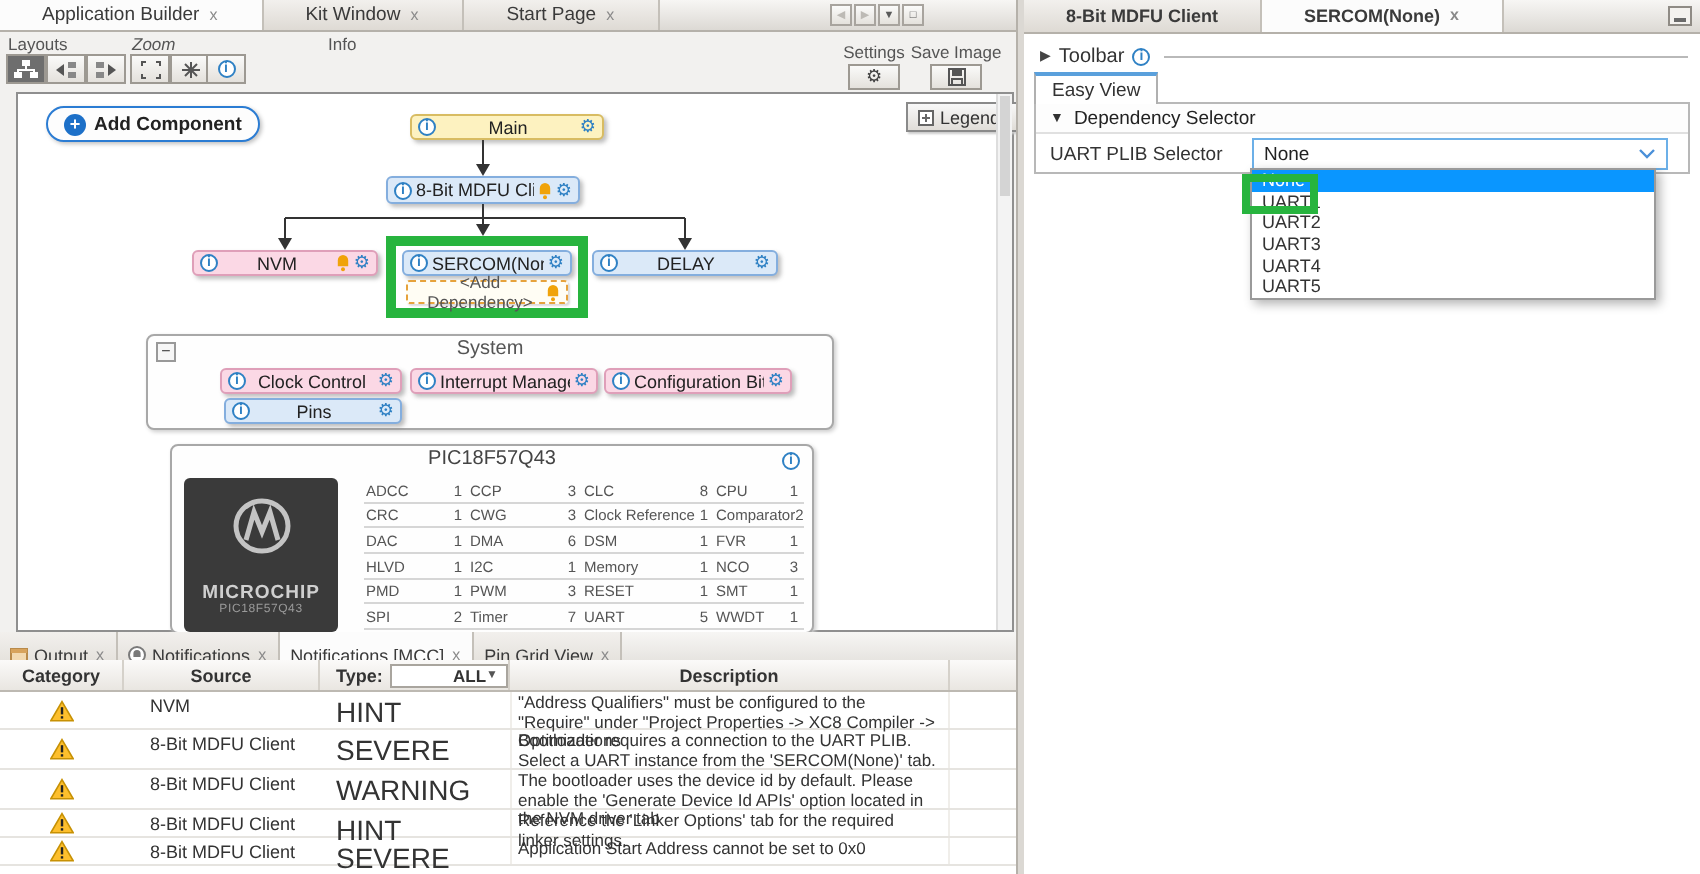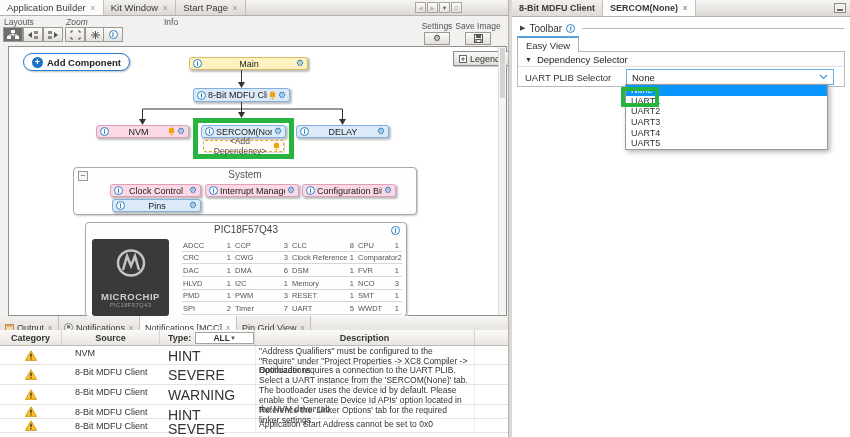--- a/index.html
+++ b/index.html
@@ -1,21 +1,21 @@
 <!DOCTYPE html>
 <html><head>
 <meta charset="utf-8">
 <style>
   * { margin:0; padding:0; box-sizing:border-box; font-family:"Liberation Sans", sans-serif; }
   body { background:#e8e6e3; }
   .app { position:relative; width:850px; height:437px; background:#f2f1ef; overflow:hidden; font-size:10px; color:#333; }
 
   
   .tabbar { position:absolute; background:linear-gradient(#f7f6f4,#dcd9d4); border-bottom:1px solid #b5b1aa; display:flex; align-items:stretch; }
-  .tab { display:flex; align-items:center; gap:4px; padding:0 7px; font-size:9.5px; color:#3a3a3a; border-right:1px solid #c4c0b9; background:linear-gradient(#f2f0ed,#dedad4); white-space:nowrap; }
+  .tab { display:flex; align-items:center; gap:4px; padding:0 21px; font-size:9.5px; color:#3a3a3a; border-right:1px solid #c4c0b9; background:linear-gradient(#f2f0ed,#dedad4); white-space:nowrap; }
   .tab.active { background:#fcfcfc; }
   .tab .x { font-size:8px; color:#8a8a8a; line-height:8px; padding:0 1px; }
   .navbtns { position:absolute; top:2px; display:flex; gap:1px; }
   .navbtn { width:11px; height:11px; border:1px solid #a8a49e; background:linear-gradient(#fbfbfa,#e4e1dc); font-size:5.5px; color:#5a5a5a; display:flex; align-items:center; justify-content:center; }
   .navbtn.dim { color:#bdbab5; }
 
   
   .lt-toolbar { position:absolute; left:0; top:16px; width:510px; height:44px; background:#f2f1ef; }
   .tg-label { position:absolute; top:1px; font-size:8.5px; color:#555; }
   .tg-btns { position:absolute; top:11px; display:flex; }
@@ -52,21 +52,21 @@
   .chip .part { font-size:6px; color:#9a9a9a; letter-spacing:.3px; }
   .ptable { position:absolute; left:96px; top:16px; width:220px; display:grid; grid-template-columns:52px 57px 66px 45px; column-gap:0; }
   .pcell { display:flex; justify-content:space-between; align-items:flex-end; border-bottom:1px solid #d6d6d6; height:12.7px; font-size:7.5px; color:#555; padding:0 3px 1px 1px; }
 
   
   .bot { position:absolute; left:0; top:316px; width:510px; height:121px; background:#f2f1ef; }
   .bot .tabbar { left:0; top:0; width:510px; height:24px; }
   .bot .tab { font-size:9px; padding:0 5px; gap:3px; }
   .bhead { position:absolute; left:0; top:14px; width:510px; height:16px; background:linear-gradient(#fbfaf9,#e9e6e1); border-bottom:1px solid #bdb9b2; display:flex; font-size:9px; font-weight:bold; color:#333; }
   .bh { display:flex; align-items:center; justify-content:center; border-right:1px solid #d5d1ca; }
-  .allsel { width:68px; height:12px; border:1px solid #a9a59e; background:#fff; display:flex; align-items:center; justify-content:center; padding:0 4px; font-weight:bold; font-size:8.5px; }
+  .allsel { width:68px; height:12px; border:1px solid #a9a59e; background:#fff; display:flex; align-items:center; justify-content:flex-end; padding:0 4px; font-weight:bold; font-size:8.5px; }
   .allsel .arr { font-size:6px; color:#555; }
   .nrows { position:absolute; left:0; top:30px; width:510px; height:91px; background:#fff; overflow:hidden; }
   .nrow { display:flex; border-bottom:1px solid #e6e4e0; background:#fff; }
   .c-cat { width:62px; display:flex; align-items:center; justify-content:center; }
   .c-src { width:98px; padding:2px 0 0 13px; font-size:9px; color:#333; }
   .c-type { width:95px; padding:2px 0 0 8px; font-size:14px; color:#333; }
   .c-desc { width:220px; padding:1px 6px 0 3px; font-size:8.5px; line-height:9.6px; color:#333; border-left:1px solid #f0eeea; border-right:1px solid #f0eeea; }
 
   
   .splitter { position:absolute; left:508px; top:0; width:4px; height:437px; background:#dbd8d3; border-left:1px solid #b5b1aa; }
@@ -198,21 +198,21 @@
     </div>
 
     <div class="legends">
       <svg width="8" height="8">
           <rect x="0.5" y="0.5" width="7" height="7" fill="#fff" stroke="#666"></rect>
           <path d="M2 4 h4 M4 2 v4" stroke="#666"></path>
         </svg>
       <span>Legends</span>
     </div>
 
-    <div class="node n-yellow" style="left:180px;top:10px;width:119px;height:13px;">
+    <div class="node n-yellow" style="left:196px;top:10px;width:97px;height:13px;">
       <span class="i-info">i</span>
       <span class="lbl">Main</span>
       <span class="i-gear">⚙</span>
     </div>
 
     <div class="node n-blue" style="left:184px;top:41px;width:97px;height:14px;">
       <span class="i-info">i</span>
       <span class="lbl">8-Bit MDFU Client</span>
       <svg width="7" height="9">
           <path d="M3.5 0.5 a2.6 2.6 0 0 1 2.6 2.6 v3 h-5.2 v-3 a2.6 2.6 0 0 1 2.6 -2.6 z" fill="#f0a30a"></path>

